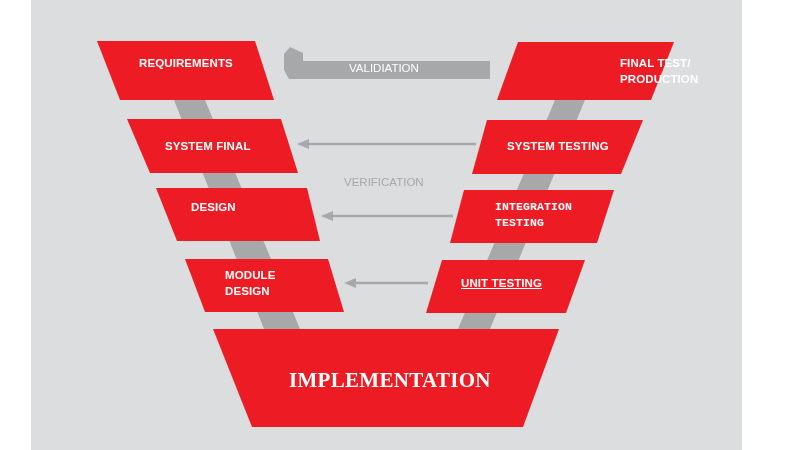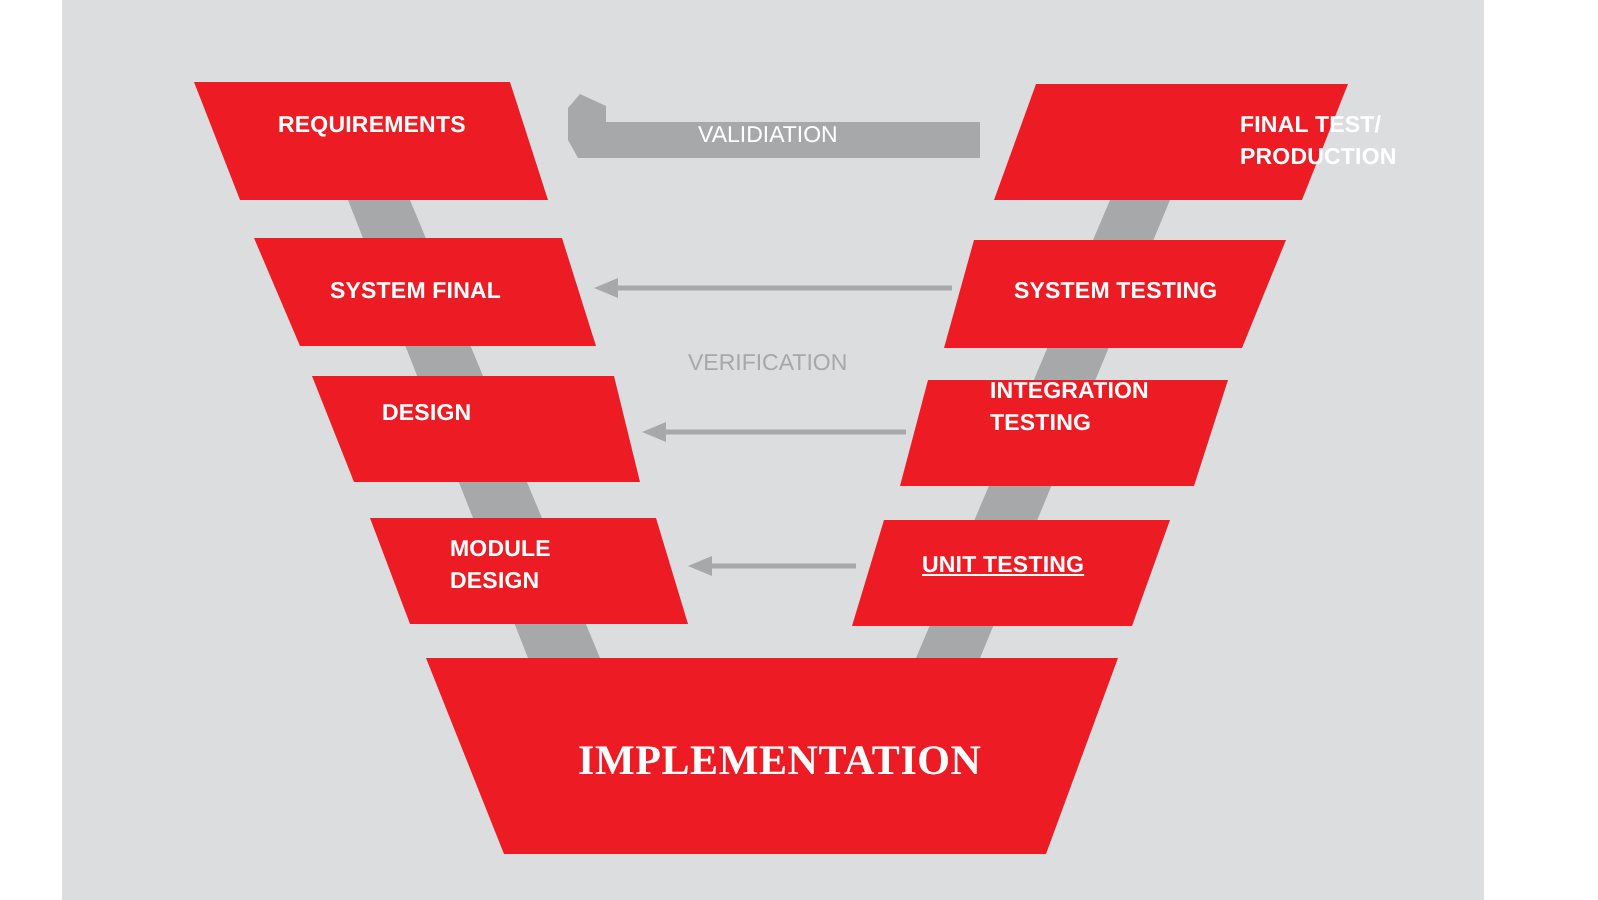--- a/index.html
+++ b/index.html
@@ -80,21 +80,21 @@
   <span>DESIGN</span>
 </div>
 
 <div class="lbl" style="left:576px; top:55px;margin-left:44px;">
   <span>FINAL TEST/</span>
   <span>PRODUCTION</span>
 </div>
 <div class="lbl" style="left:507px; top:138px;">
   <span>SYSTEM TESTING</span>
 </div>
-<div class="lbl" style="left:495px; top:188px;">
+<div class="lbl" style="left:495px; top:199px;font-family:Liberation Mono, monospace;">
   <span>INTEGRATION</span>
   <span>TESTING</span>
 </div>
 <div class="lbl" style="left:461px; top:275px;text-decoration:underline;">
   <span>UNIT TESTING</span>
 </div>
 
 <div class="impl" style="left:289px; top:368px;">IMPLEMENTATION</div>
 
 <div class="gray-lbl" style="left:349px; top:62px; color:#ffffff;">VALIDIATION</div>

